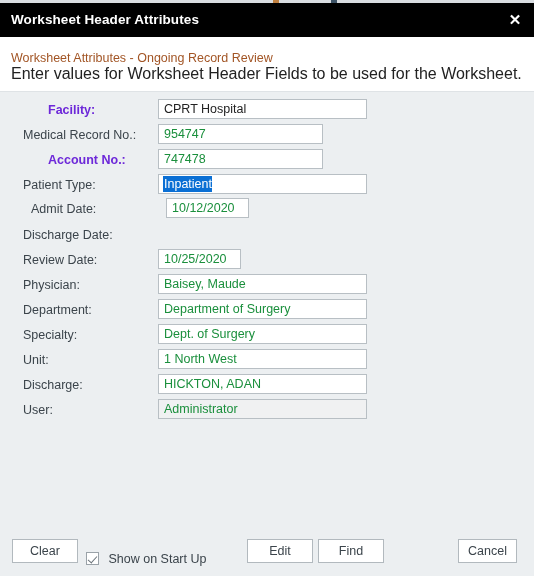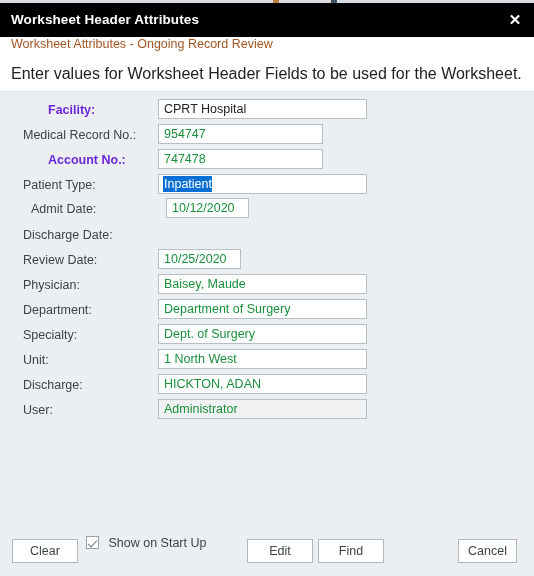--- a/index.html
+++ b/index.html
@@ -71,21 +71,21 @@
   
   #intro {
     position: relative;
     height: 54px;
     background: #ffffff;
     border-bottom: 1px solid #dfe3e6;
   }
   #intro-subtitle {
     position: absolute;
     left: 11px;
-    top: 0;
+    top: 14px;
     font-size: 12.5px;
     color: #a25525;
     white-space: nowrap;
   }
   #intro-instruction {
     position: absolute;
     left: 11px;
     top: 28px;
     font-size: 16px;
     color: #222222;
@@ -172,21 +172,21 @@
     padding: 0;
   }
   #btn-clear  { left:  12px; width: 66px; }
   #btn-edit   { left: 247px; width: 66px; }
   #btn-find   { left: 318px; width: 66px; }
   #btn-cancel { left: 458px; width: 59px; }
 
   #checkbox-group {
     position: absolute;
     left: 86px;
-    top: 1px;
+    top: 17px;
     height: 18px;
     cursor: pointer;
     white-space: nowrap;
   }
   #checkbox-box {
     display: inline-block;
     width: 13px;
     height: 13px;
     box-sizing: border-box;
     background: #ffffff;

